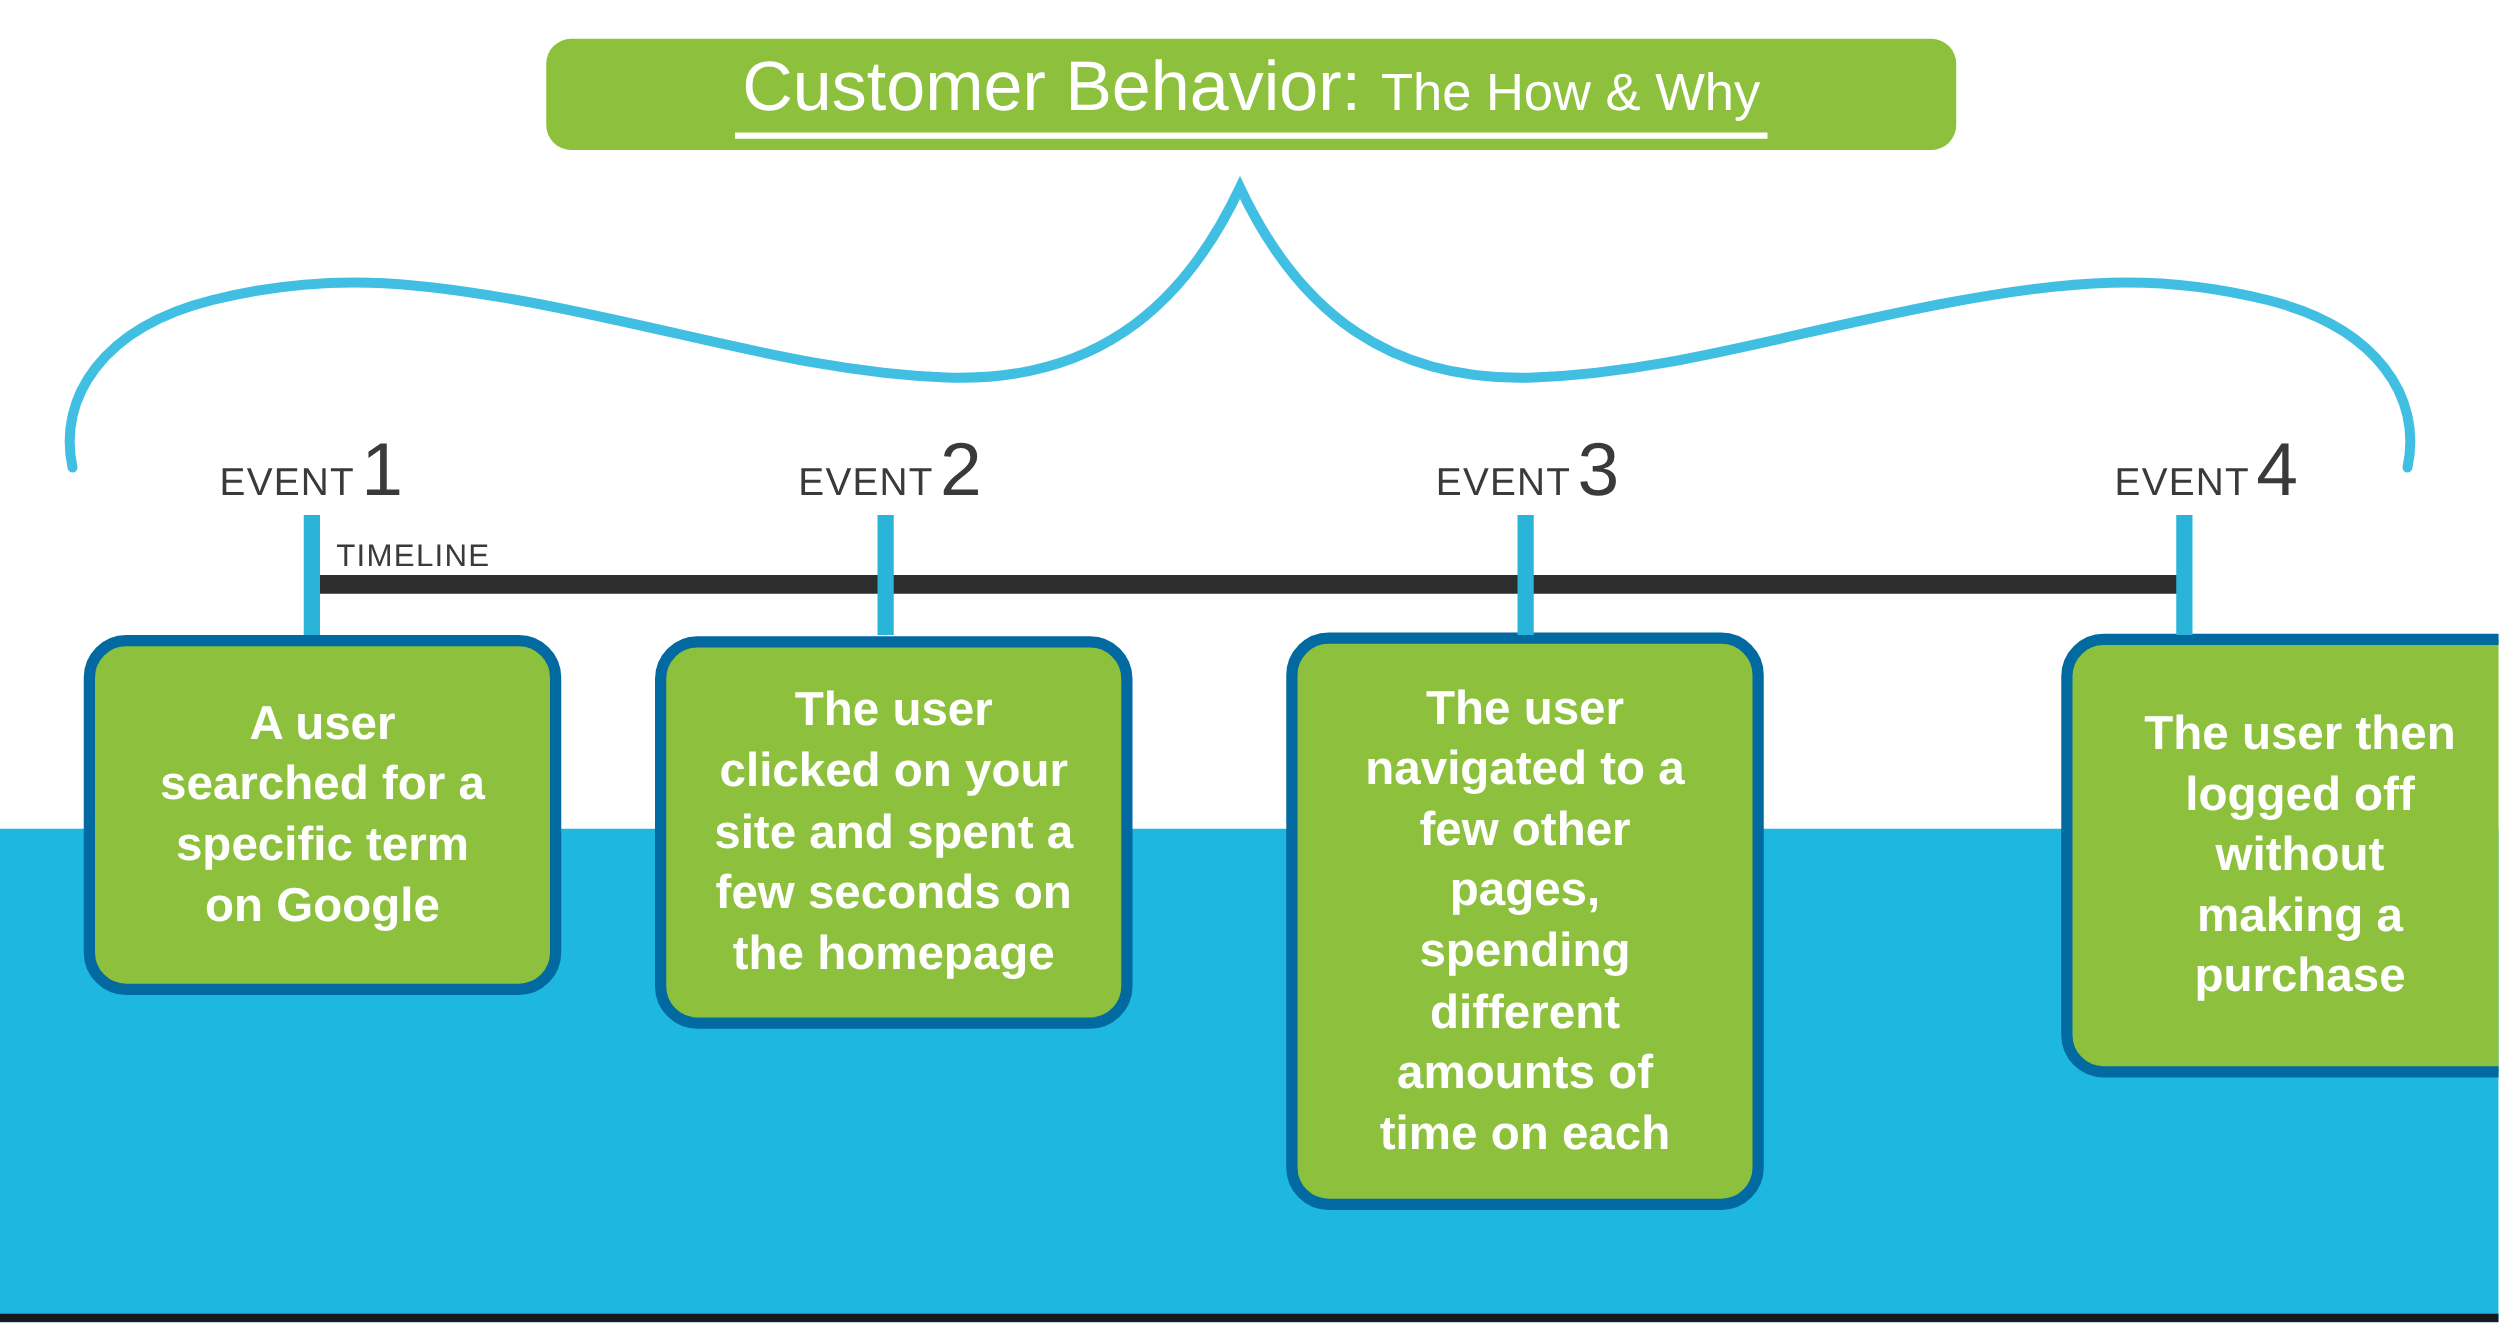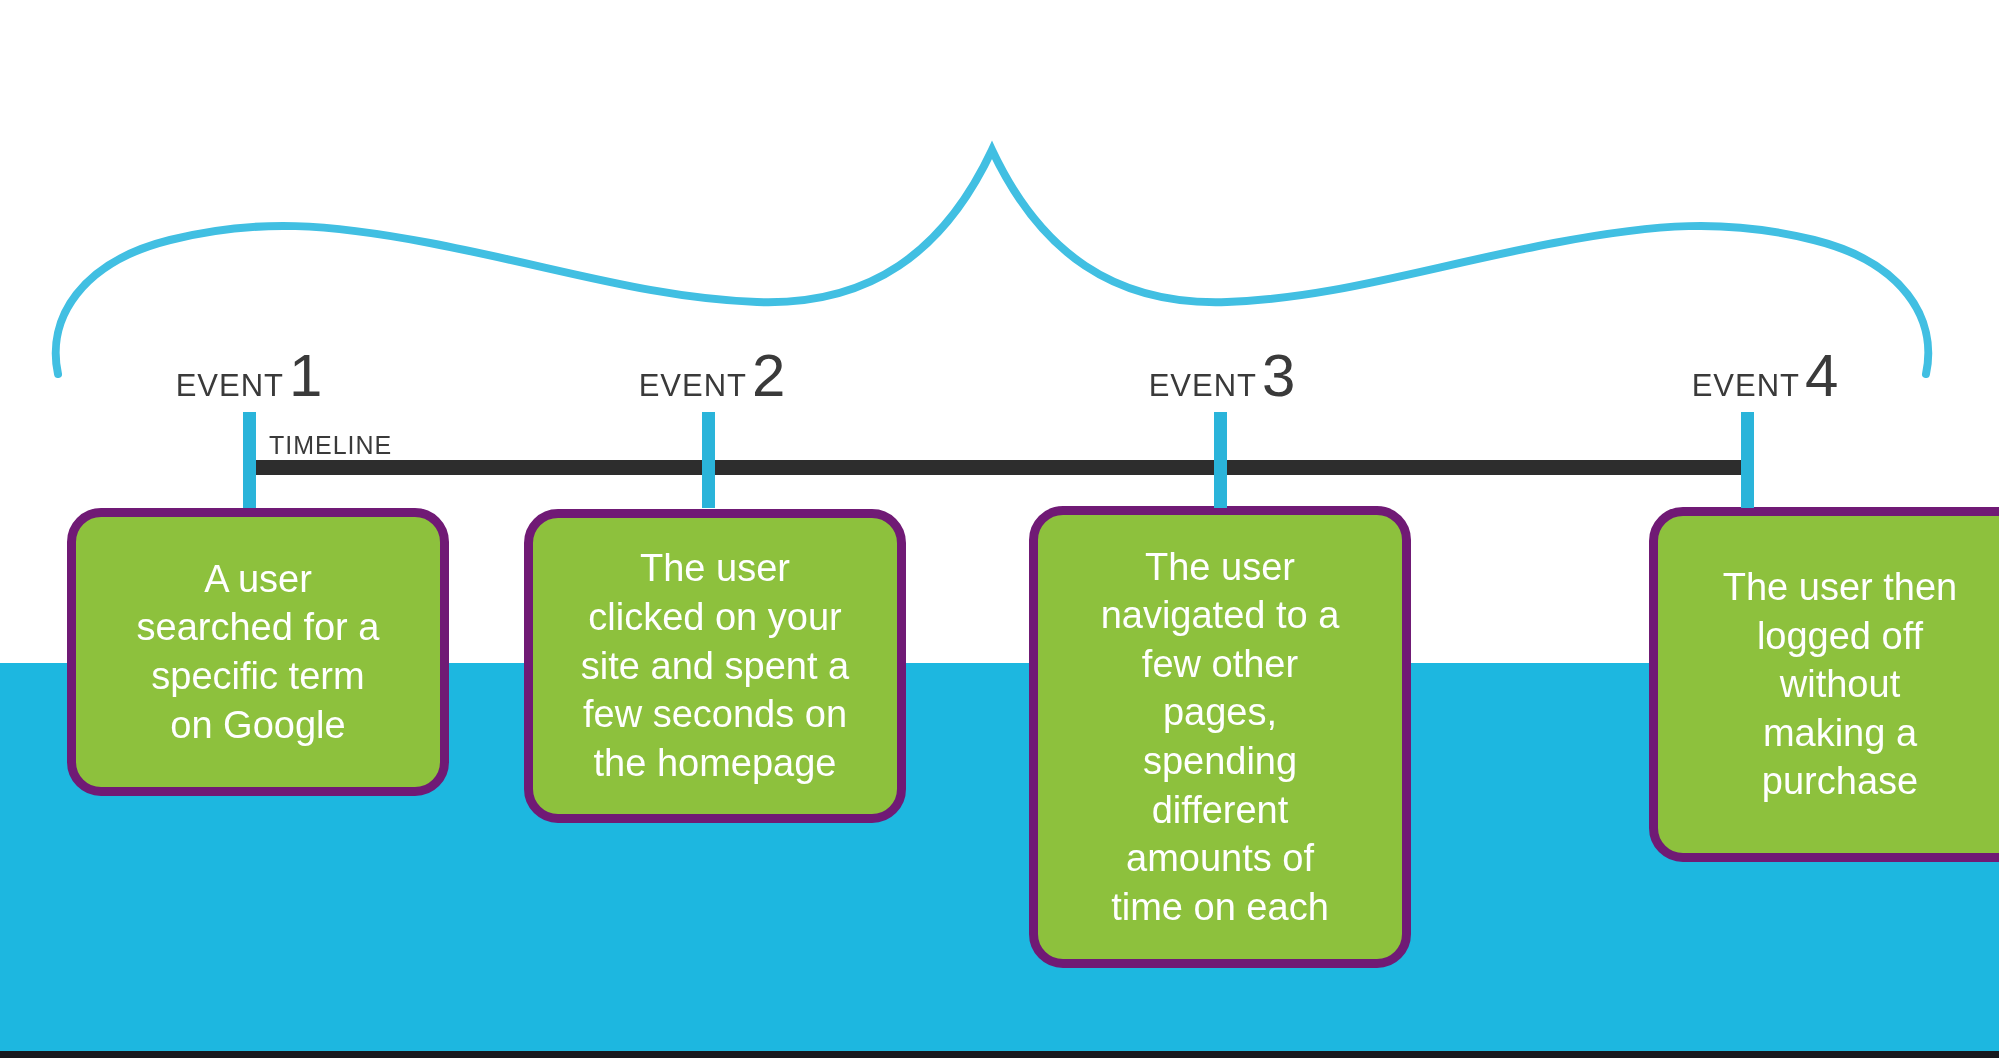--- a/index.html
+++ b/index.html
@@ -70,25 +70,26 @@
     white-space:nowrap;
     margin-top:16px;
   }
   .event-label-word{font-size:31px;letter-spacing:1px;}
   .event-label-number{font-size:60px;line-height:1;}
   .el-1{left:249px;} .el-2{left:712px;} .el-3{left:1222px;} .el-4{left:1765px;}
   
   .card{
     position:absolute;
     background:var(--green,#8dc13d);
-    border:9px solid #701a75;
+    border:9px solid #0369a1;
     border-radius:34px;
     box-sizing:border-box;
     display:flex;align-items:center;justify-content:center;
     z-index:2;
+    font-weight:bold;
   }
   .card-text{
     color:#ffffff;
     font-size:38px;line-height:1.28;
     text-align:center;
     white-space:pre-line;
     padding:6px 10px;
   }
   .card-1{left:67px; top:508px; width:382px; height:288px;}
   .card-2{left:524px; top:509px; width:382px; height:314px;}
@@ -96,20 +97,26 @@
   .card-4{left:1649px;top:507px; width:382px; height:355px;}
 </style>
 </head>
 <body>
 
 <div class="canvas">
 
   <div class="blue-band"></div>
   <div class="bottom-strip"></div>
 
+  <div class="title-banner">
+    <span class="title-inner">
+      <span class="title-main">Customer Behavior:</span>
+      <span class="title-sub">The How &amp; Why</span>
+    </span>
+  </div>
 
   <svg class="brace-svg" width="1999" height="1058" viewBox="0 0 1999 1058">
     <path class="brace-path" d="
       M 58 374
       C 46 318, 82 262, 170 240
       C 258 218, 330 224, 430 243
       C 560 268, 650 298, 757 302
       C 870 306, 944 252, 992 150
       C 1040 252, 1114 306, 1227 302
       C 1334 298, 1424 268, 1554 243

